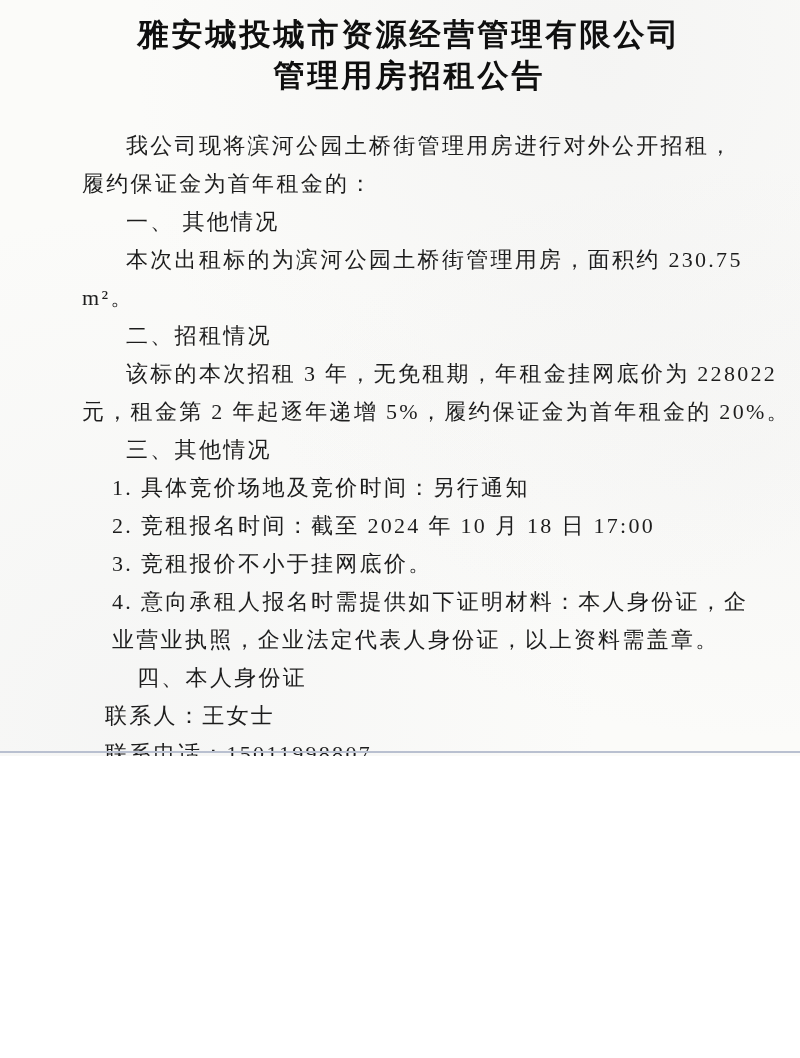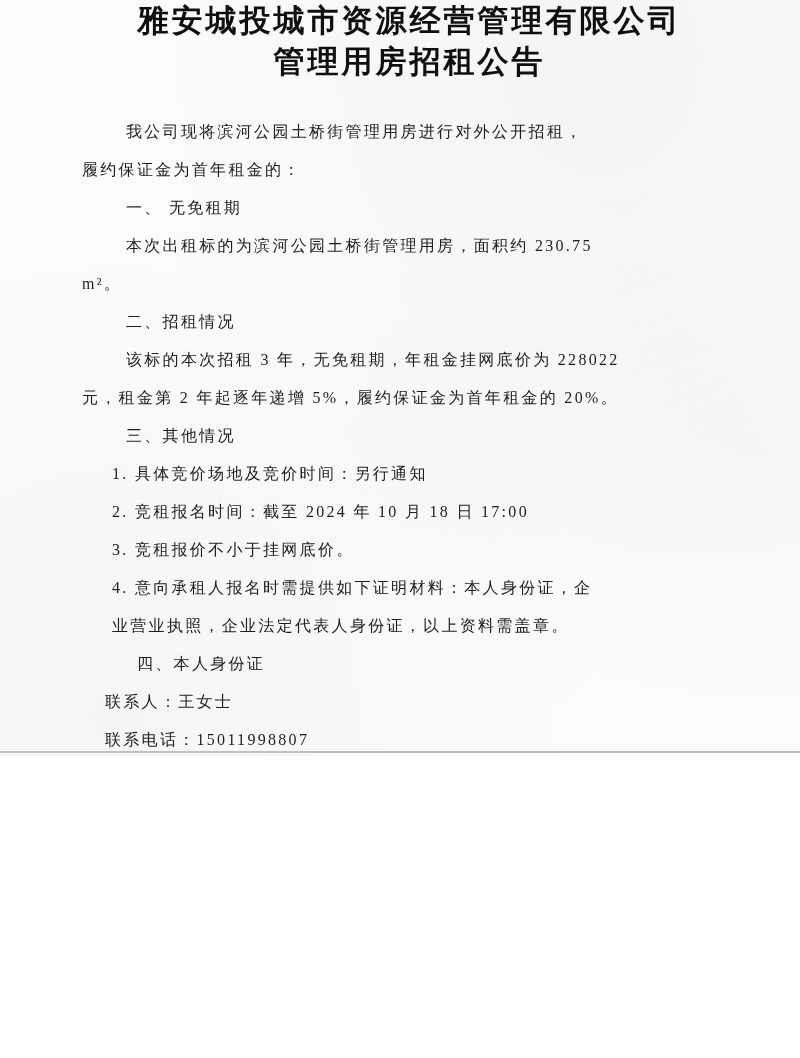--- a/index.html
+++ b/index.html
@@ -1,39 +1,39 @@
 <!DOCTYPE html>
 <html><head>
 <meta charset="utf-8">
 <style>
   html,body{margin:0;padding:0;}
   .page{
     position:relative;
     width:800px;height:756px;
     box-sizing:border-box;
-    padding:0 63px 0 82px;
+    padding:14px 63px 0 82px;
     overflow:hidden;
     background-color:#fbfbf9;
     background-image:
       radial-gradient(ellipse at 75% 8%, rgba(205,205,210,.14), transparent 55%),
       radial-gradient(ellipse at 15% 95%, rgba(195,198,208,.10), transparent 50%),
       radial-gradient(ellipse at 95% 60%, rgba(200,200,205,.08), transparent 45%);
     font-family:"Liberation Serif","DejaVu Serif",serif;
     color:#1d1d1d;
   }
   h1{
     margin:0;padding:0;
     text-align:center;
     font-family:"Liberation Sans","DejaVu Sans",sans-serif;
     font-weight:700;color:#0f0f0f;
   }
   h1 .tline{display:block;font-size:31px;line-height:41px;letter-spacing:3px;}
   .ln{
     margin:0;padding:0;
-    font-size:16px;line-height:38px;letter-spacing:2.3px;
+    font-size:22px;line-height:38px;letter-spacing:2.3px;
     white-space:nowrap;
   }
   .first{margin-top:31px;}
   .ind{text-indent:44px;}
   .h2{margin-left:44px;}
   .h2b{margin-left:55px;}
   .li{margin-left:30px;}
   .contact{margin-left:23px;}
   .sig{
     width:-moz-fit-content;width:fit-content;
@@ -60,21 +60,21 @@
 <div class="page">
 
   <h1>
     <span class="tline">雅安城投城市资源经营管理有限公司</span>
     <span class="tline">管理用房招租公告</span>
   </h1>
 
   <p class="ln first ind">我公司现将滨河公园土桥街管理用房进行对外公开招租，</p>
   <p class="ln">履约保证金为首年租金的：</p>
 
-  <p class="ln h2">一、 无免租期</p>
+  <p class="ln h2">一、 其他情况</p>
   <p class="ln ind">本次出租标的为滨河公园土桥街管理用房，面积约 230.75</p>
   <p class="ln">m²。</p>
 
   <p class="ln h2">二、招租情况</p>
   <p class="ln ind">该标的本次招租 3 年，无免租期，年租金挂网底价为 228022</p>
   <p class="ln">元，租金第 2 年起逐年递增 5%，履约保证金为首年租金的 20%。</p>
 
   <p class="ln h2">三、其他情况</p>
   <p class="ln li">1. 具体竞价场地及竞价时间：另行通知</p>
   <p class="ln li">2. 竞租报名时间：截至 2024 年 10 月 18 日 17:00</p>

